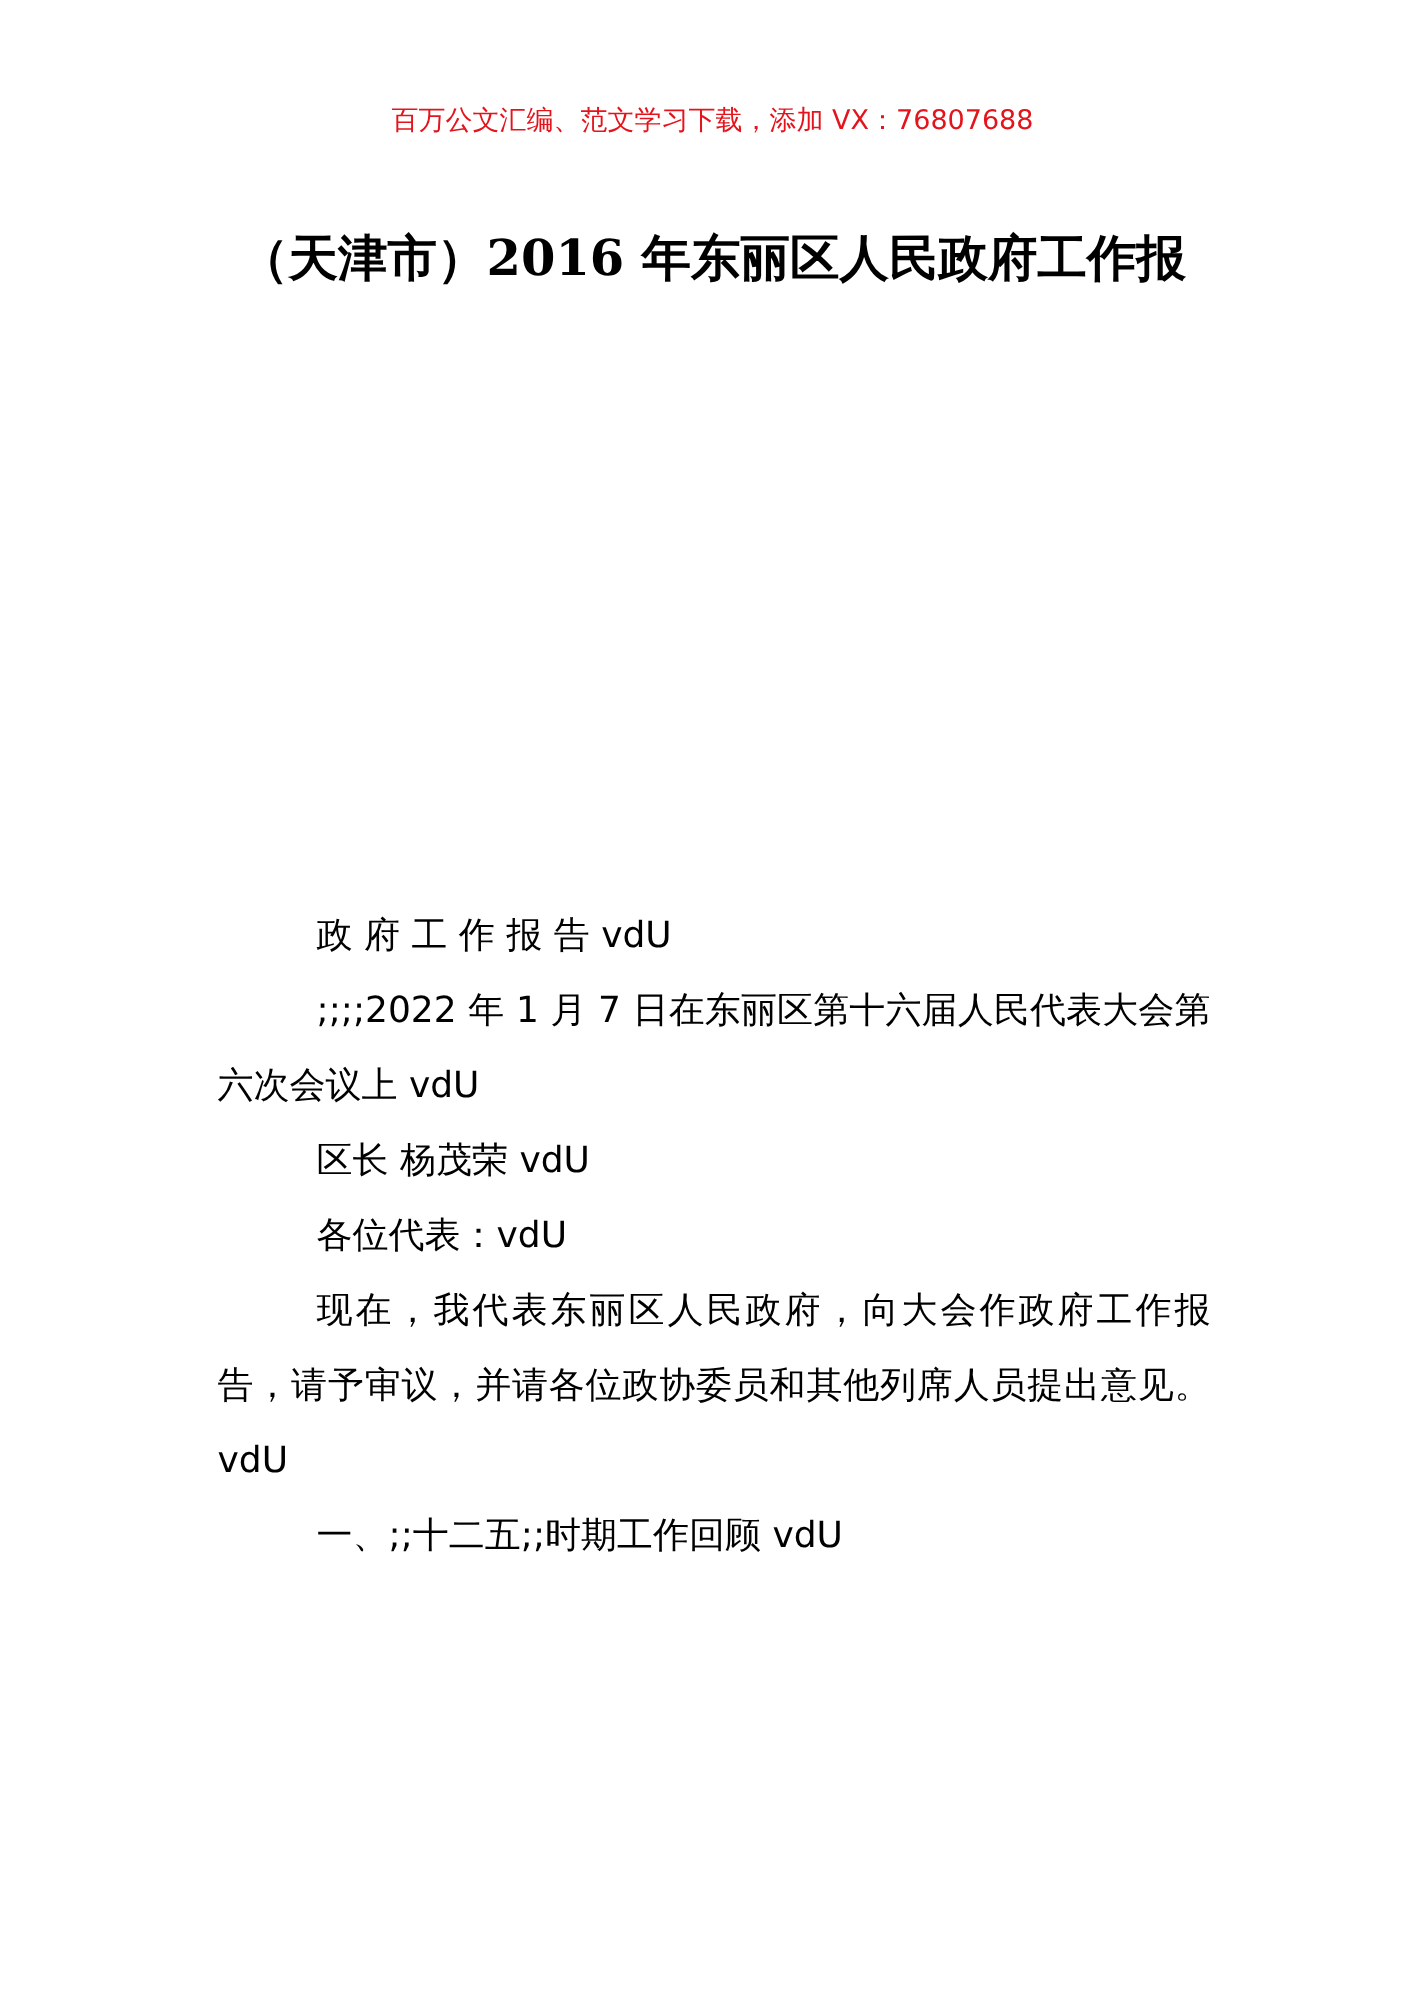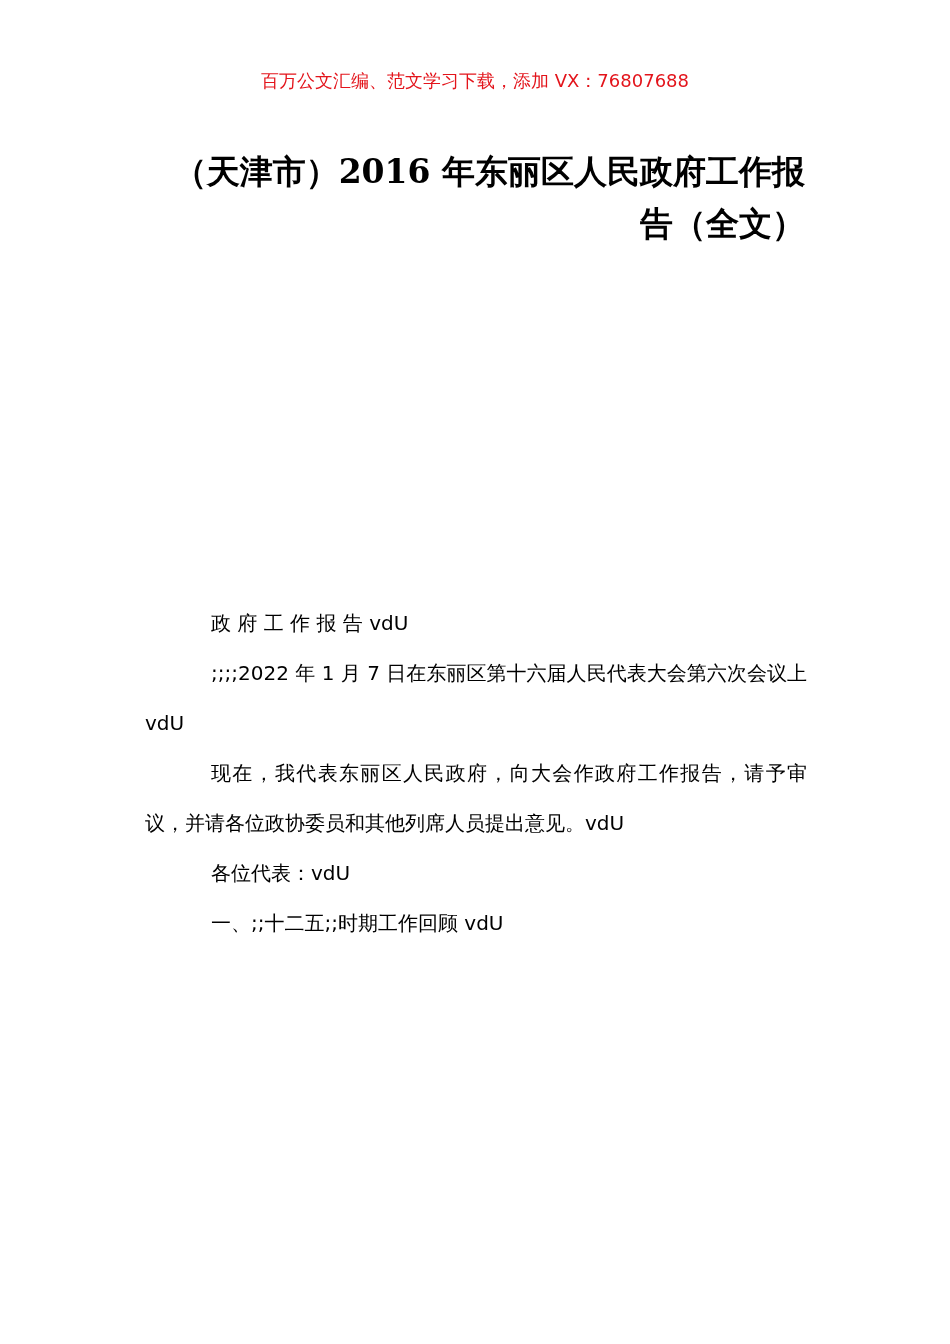--- a/index.html
+++ b/index.html
@@ -31,60 +31,60 @@
       font-size: 18px;
       line-height: 26px;
       color: #e3141b;
       letter-spacing: 0px;
     }
     .doc-title {
       position: absolute;
       top: 146px;
       left: 145px;
       width: 660px;
-      text-align: right;
+      text-align: center;
       font-family: "DejaVu Serif", "Liberation Serif", serif;
       font-weight: bold;
       font-size: 33px;
       line-height: 52px;
       color: #000000;
     }
     .doc-title .line {
       display: block;
       white-space: nowrap;
     }
     .body-text {
       position: absolute;
       top: 598px;
       left: 145px;
       width: 662px;
-      font-size: 20px;
+      font-size: 24px;
       line-height: 50px;
       color: #000000;
     }
     .para {
       margin: 0;
       padding: 0;
       text-indent: 66px;
       text-align: justify;
     }
   </style>
 </head>
 <body>
 
 <div class="page">
 
   <div class="header-banner">百万公文汇编、范文学习下载，添加 VX：76807688</div>
 
   <div class="doc-title">
     <span class="line">（天津市）2016 年东丽区人民政府工作报</span>
-    <span class="line">告（全文）</span>
   </div>
 
   <div class="body-text">
     <p class="para">政 府 工 作 报 告 vdU</p>
     <p class="para">;;;;2022 年 1 月 7 日在东丽区第十六届人民代表大会第六次会议上 vdU</p>
+    <p class="para">区长 杨茂荣 vdU</p>
+    <p class="para">各位代表：vdU</p>
     <p class="para">现在，我代表东丽区人民政府，向大会作政府工作报告，请予审议，并请各位政协委员和其他列席人员提出意见。vdU</p>
-    <p class="para">各位代表：vdU</p>
     <p class="para">一、;;十二五;;时期工作回顾 vdU</p>
   </div>
 
 </div>
 
 </body></html>

